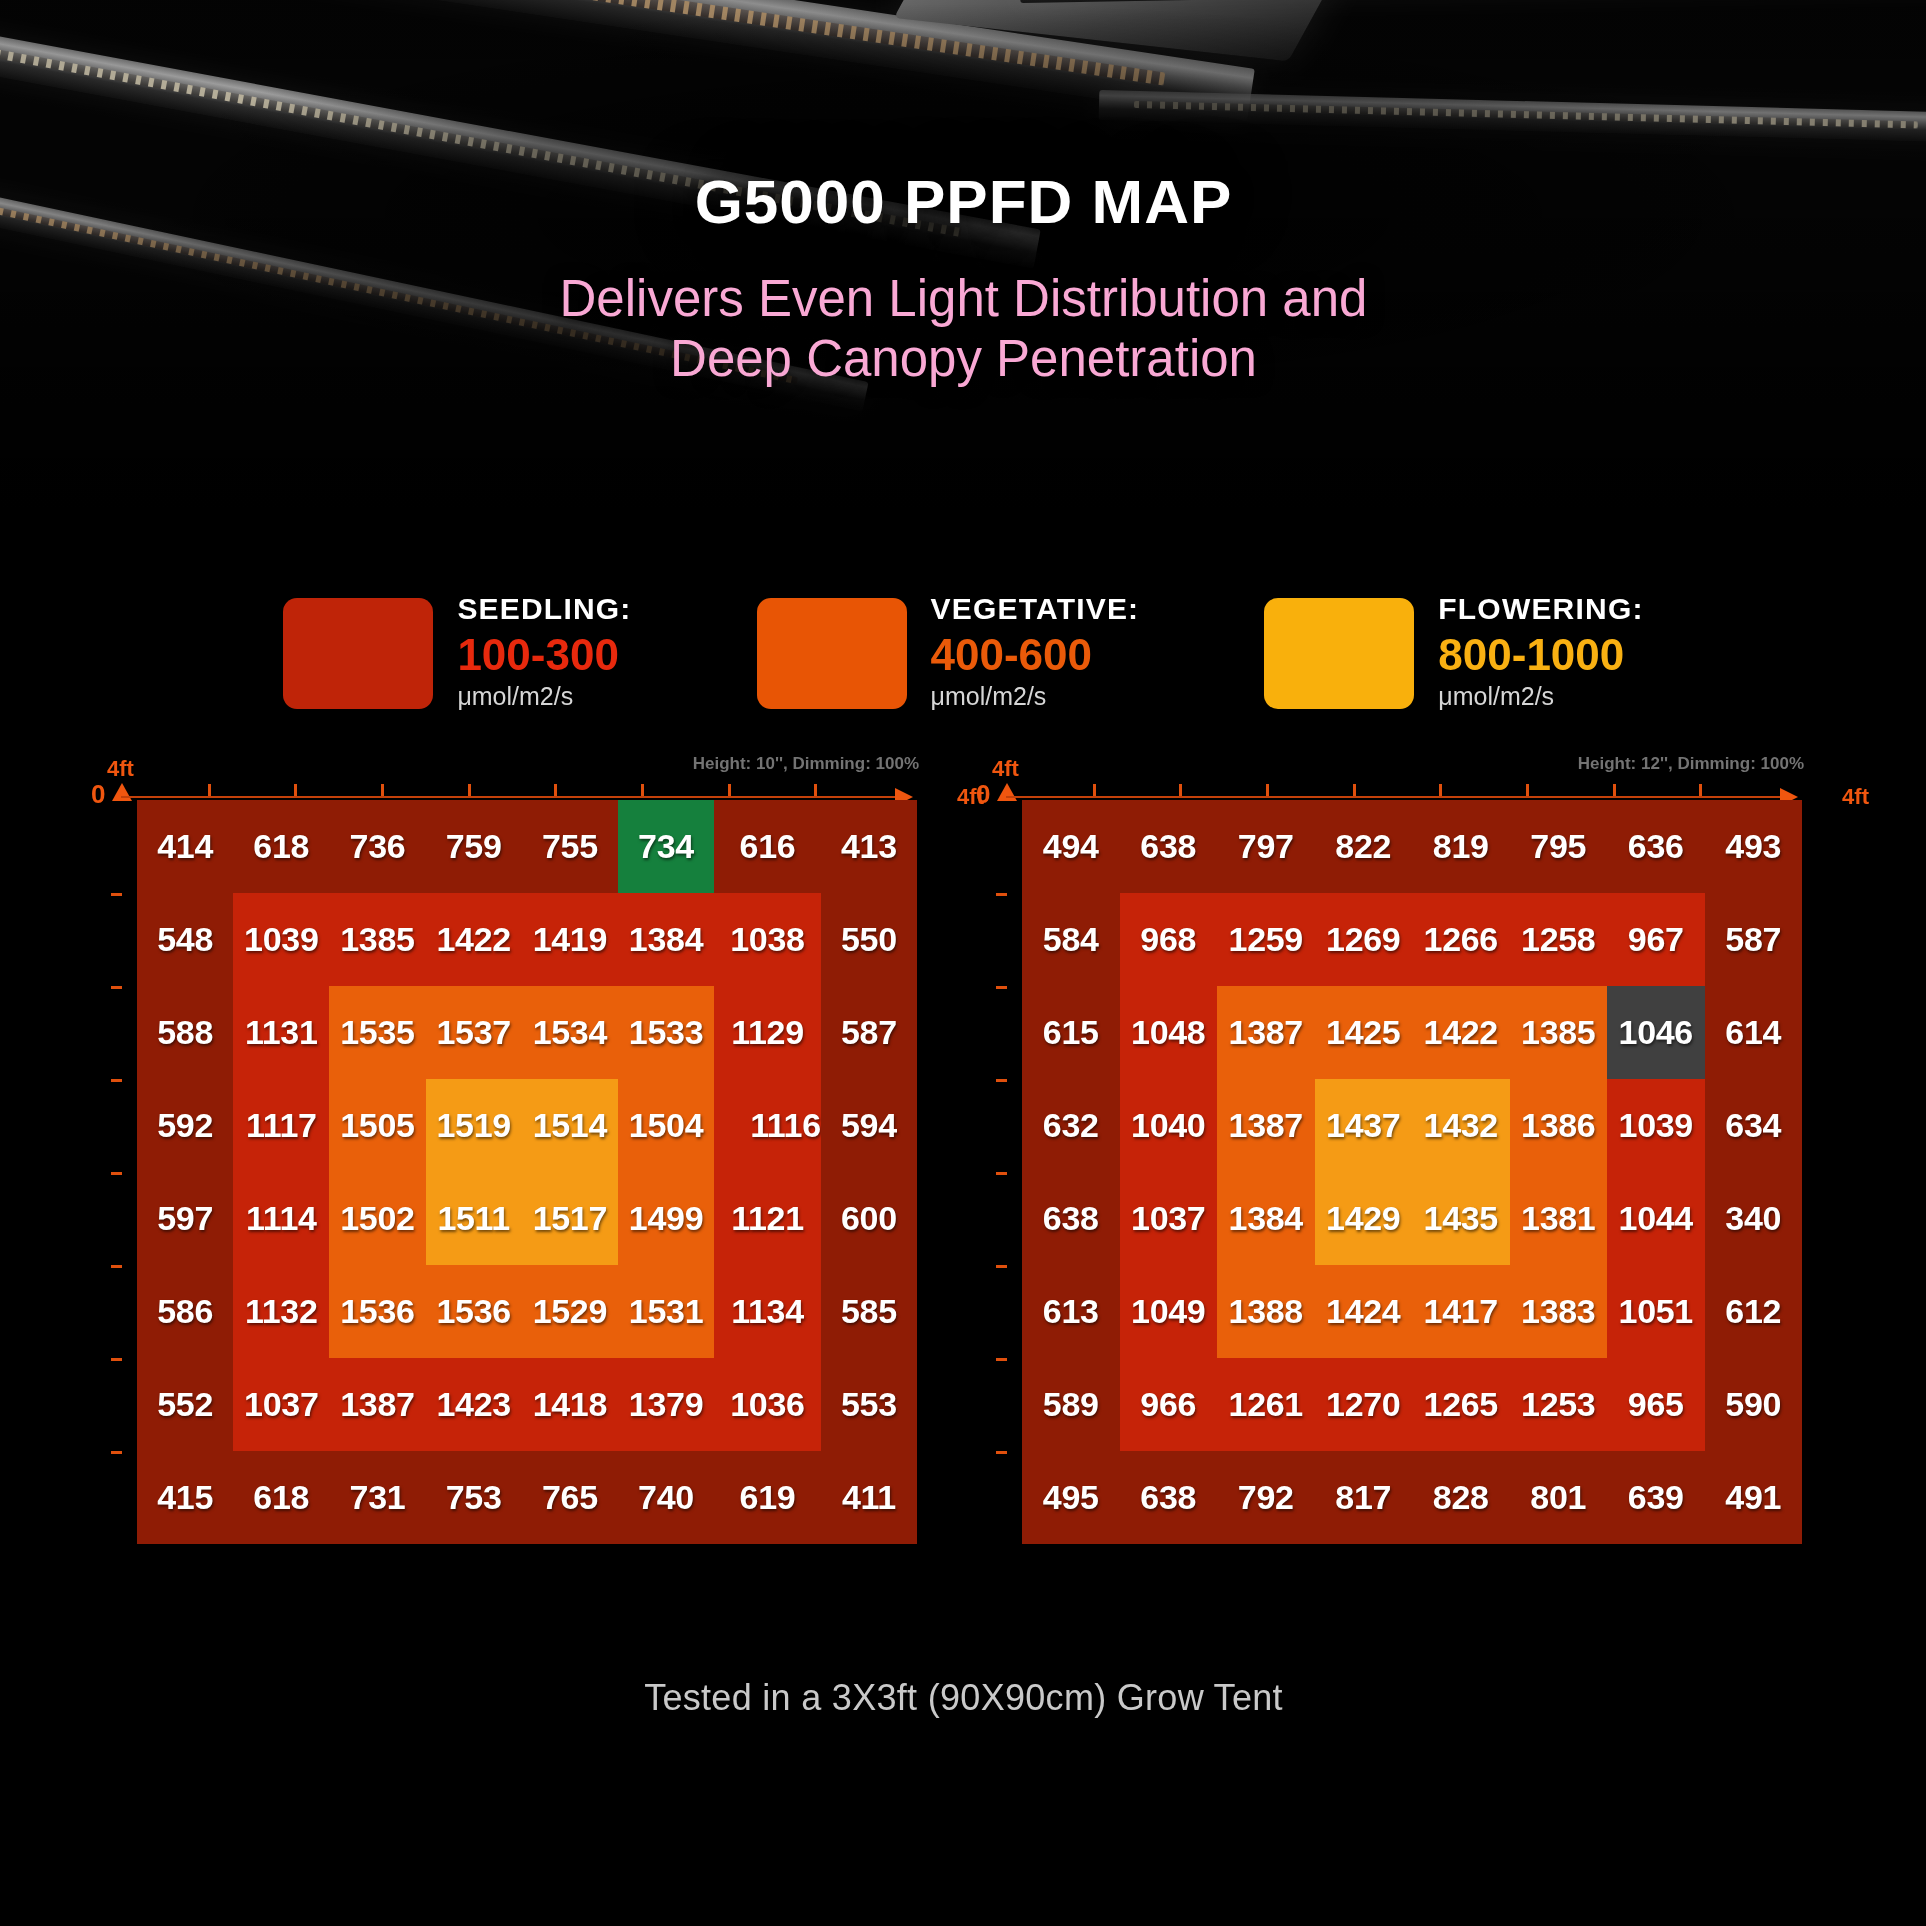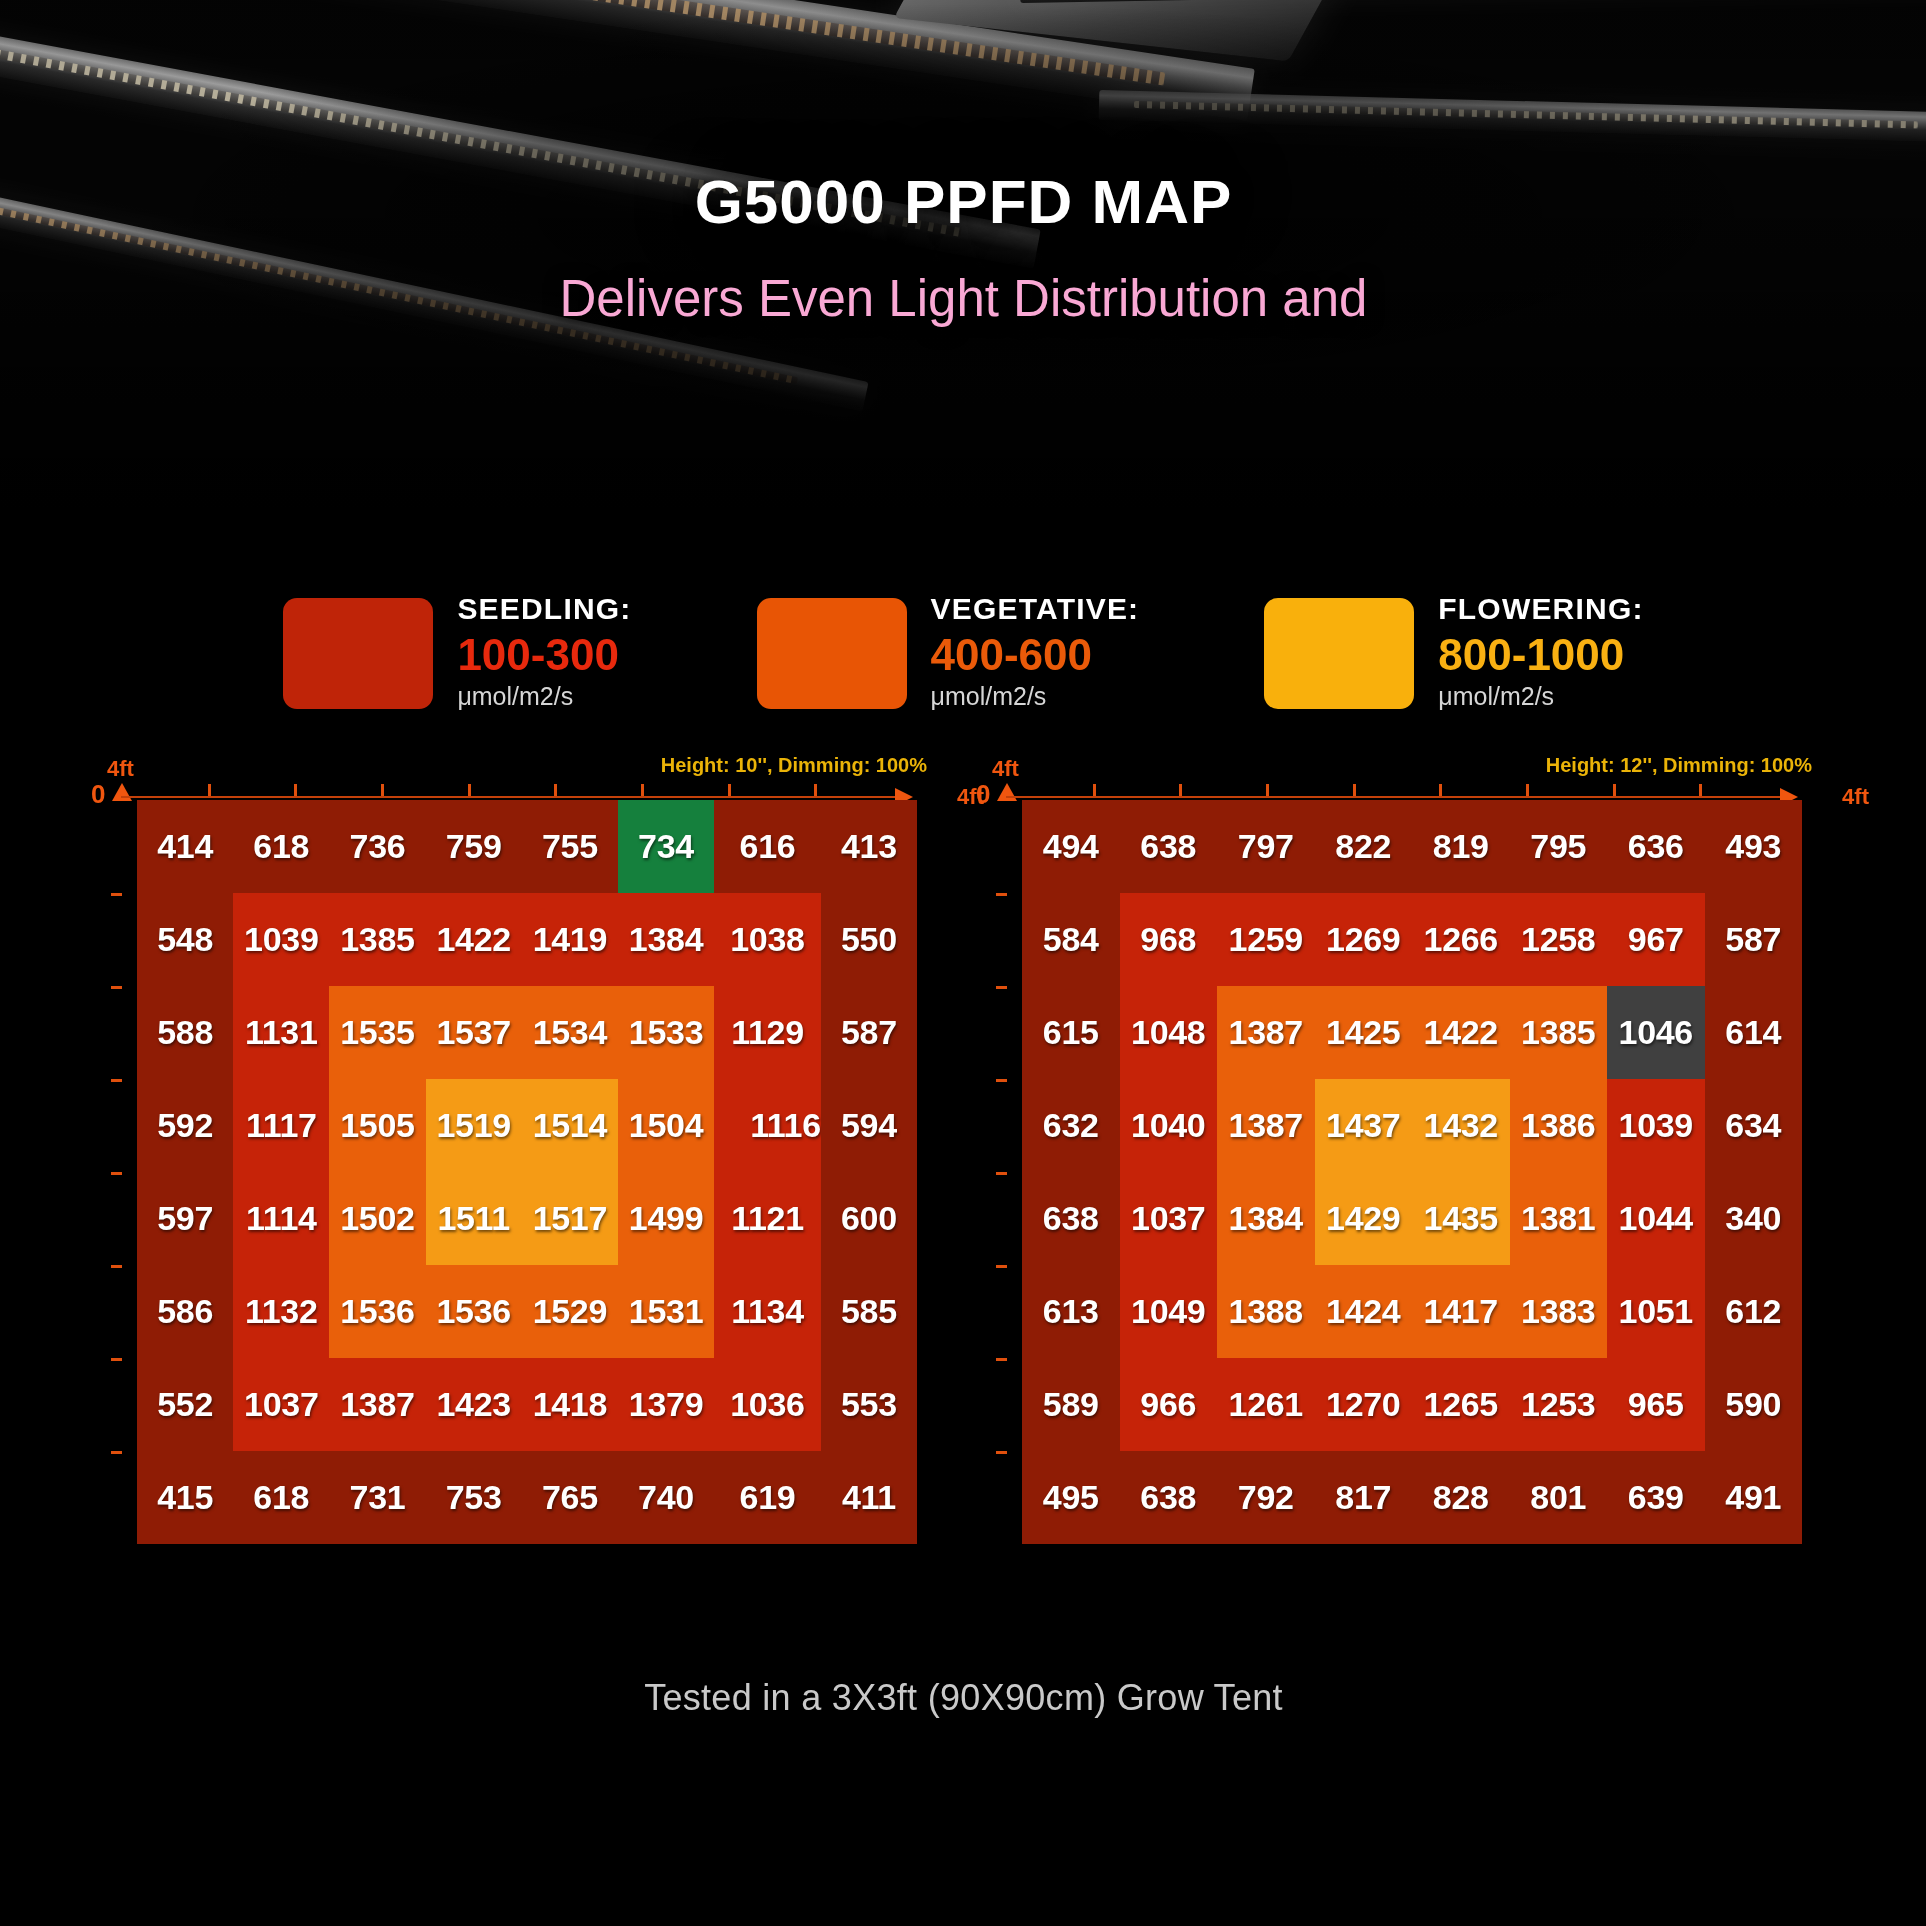--- a/index.html
+++ b/index.html
@@ -86,22 +86,22 @@
   }
   .legend-range { font-size:44px; font-weight:bold; margin-top:4px; }
   .legend-units { font-size:25px; color:#d6d6d6; margin-top:2px; }
 
   
   .maps { position:absolute; left:0; top:792px; width:1927px; }
   .map-row { display:flex; justify-content:center; gap:73px; }
   .map { position:relative; width:812px; }
 
   .map-caption {
-    position:absolute; right:0; top:-38px;
-    font-size:20px; font-weight:bold; color:#eab308; white-space:nowrap;
+    position:absolute; right:8px; top:-38px;
+    font-size:17px; font-weight:bold; color:#737373; white-space:nowrap;
   }
   .ylabel {
     position:absolute; left:-8px; top:-36px;
     font-size:22px; font-weight:bold; color:#f0560f;
   }
   .xlabel {
     position:absolute; right:-57px; bottom:-18px;
     font-size:22px; font-weight:bold; color:#f0560f;
   }
   .zero {
@@ -173,20 +173,21 @@
         <div class="leds"></div>
       </div>
   </div>
   <div class="hero-fade"></div>
 </div>
 
 <div class="hero-text">
   <div class="title">G5000 PPFD MAP</div>
   <div class="subtitle">
     <div>Delivers Even Light Distribution and</div>
+    <div>Deep Canopy Penetration</div>
   </div>
 </div>
 
 <div class="legend" id="legend">
     <div class="legend-item">
       <div class="swatch" style="background: rgb(191, 36, 8);"></div>
       <div class="legend-text">
         <div class="legend-stage">SEEDLING:</div>
         <div class="legend-range" style="color: rgb(232, 41, 13);">100-300</div>
         <div class="legend-units">μmol/m2/s</div>

